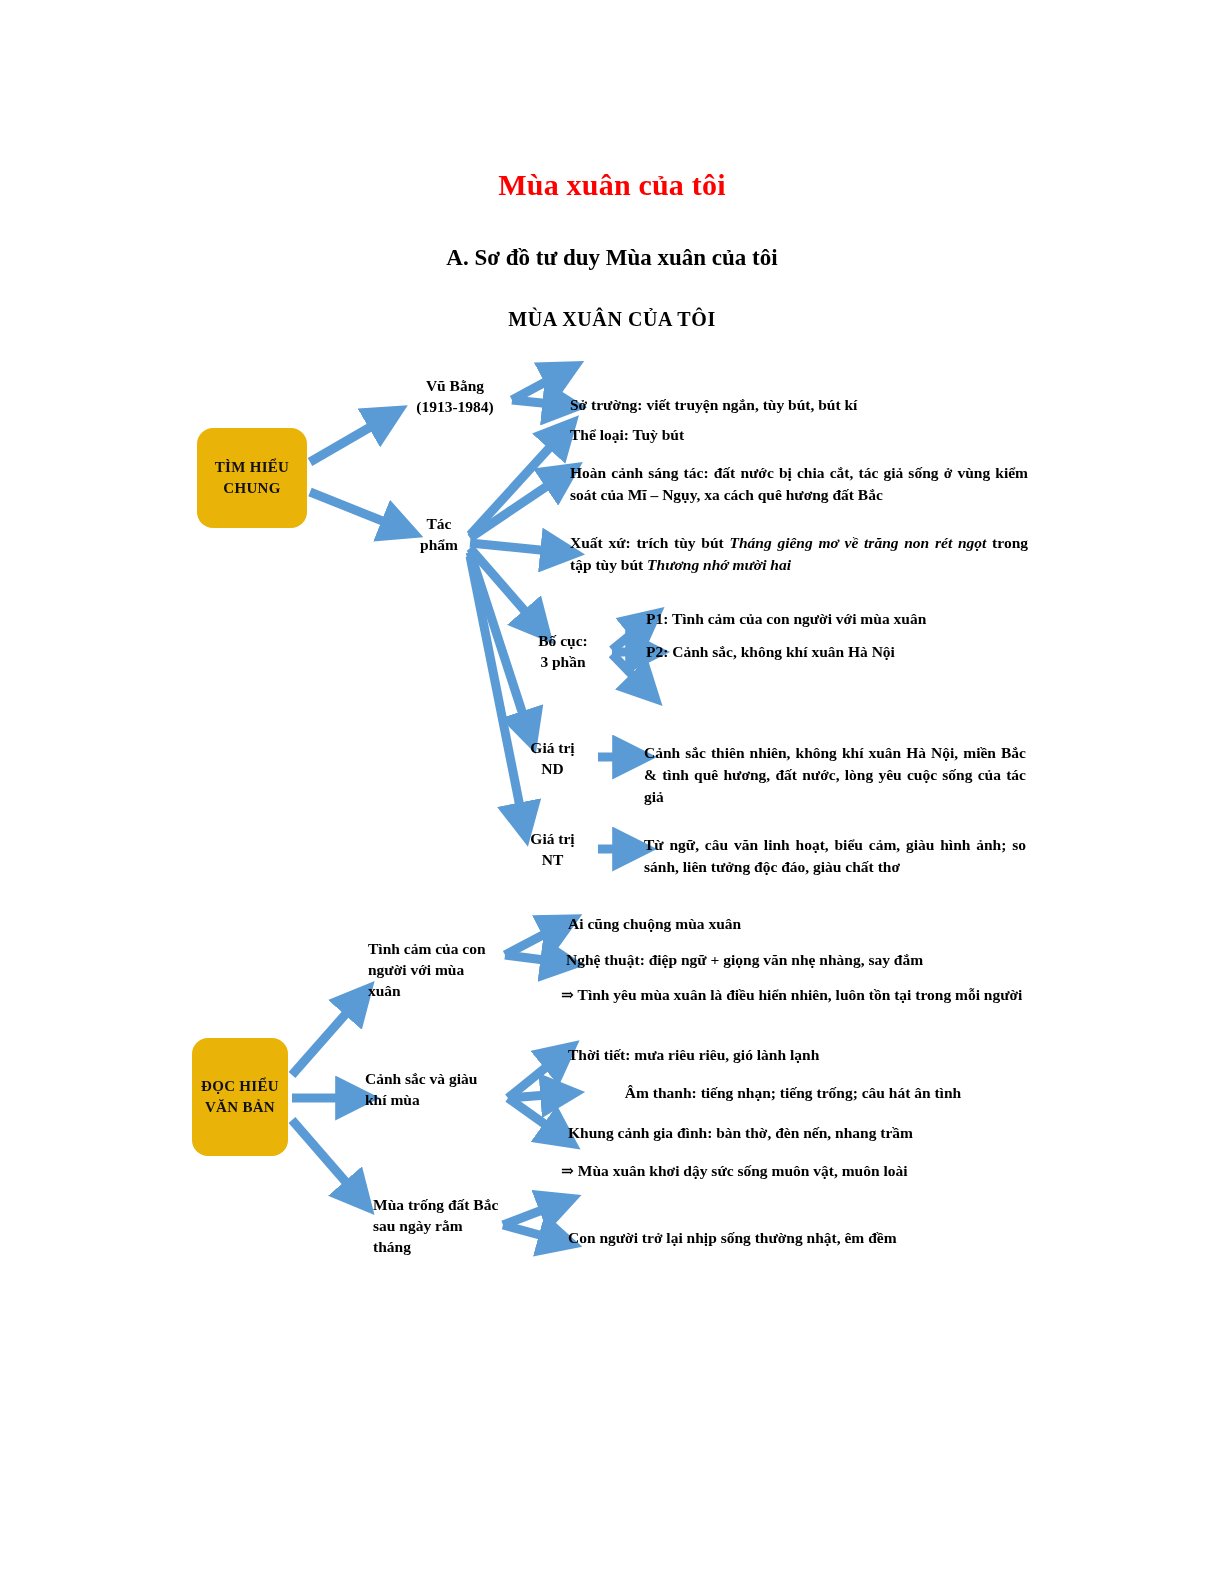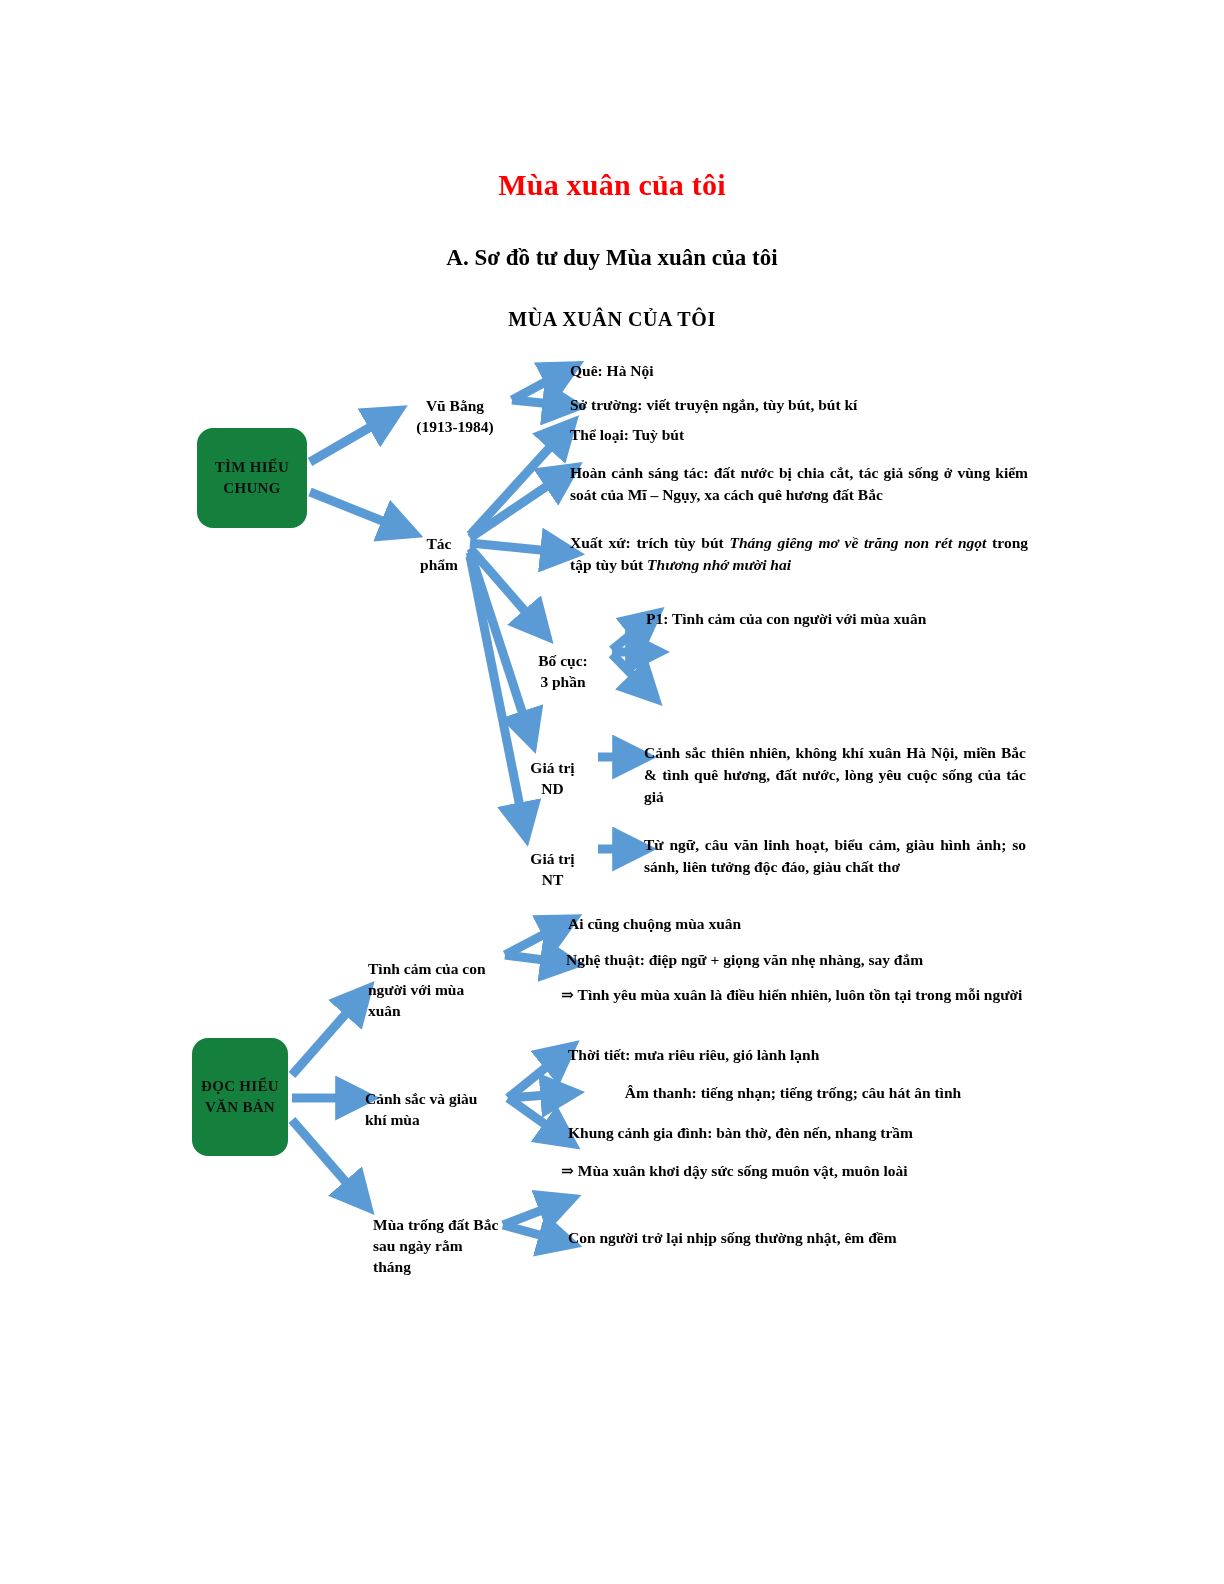--- a/index.html
+++ b/index.html
@@ -22,33 +22,32 @@
   .map-title{
     position:absolute;left:0;right:0;top:308px;text-align:center;
     font-size:20px;font-weight:bold;color:#000;letter-spacing:.6px;
   }
 
   
   #arrows{position:absolute;left:0;top:0;width:1224px;height:1584px;}
 
   
   .root-box{
-    position:absolute;background:#15803d;border-radius:16px;
+    position:absolute;background:#eab308;border-radius:16px;
     display:flex;align-items:center;justify-content:center;
     text-align:center;font-weight:bold;font-size:15px;
     line-height:1.42;color:#111;letter-spacing:.3px;
   }
   #root-tim-hieu{left:197px;top:428px;width:110px;height:100px;}
   #root-doc-hieu{left:192px;top:1038px;width:96px;height:118px;}
 
   
   .node{
     position:absolute;font-weight:bold;font-size:15.5px;line-height:1.36;
     color:#000;
-    margin-top:20px;
   }
   .node.center{text-align:center;}
 
   
   .leaf{
     position:absolute;font-weight:bold;font-size:15.5px;line-height:1.42;
     color:#000;
   }
   .leaf.just{text-align:justify;text-justify:inter-word;}
   .leaf i{font-style:italic;}
@@ -130,32 +129,32 @@
   <div class="node center" style="left:510px;top:737px;width:85px;">
     <div>Giá trị</div>
     <div>ND</div>
   </div>
 
   <div class="node center" style="left:510px;top:828px;width:85px;">
     <div>Giá trị</div>
     <div>NT</div>
   </div>
 
-  <div class="leaf" style="left:570px;top:360px;width:430px;">Quê: Hà Nội</div>
 
   <div class="leaf" style="left:570px;top:394px;width:430px;">Sở trường: viết truyện ngắn, tùy bút, bút kí</div>
 
   <div class="leaf" style="left:570px;top:424px;width:430px;">Thể loại: Tuỳ bút</div>
 
   <div class="leaf just" style="left:570px;top:462px;width:458px;">Hoàn cảnh sáng tác: đất nước bị chia cắt, tác giả sống ở vùng kiểm soát của Mĩ – Ngụy, xa cách quê hương đất Bắc</div>
 
   <div class="leaf just" style="left:570px;top:532px;width:458px;"><span>Xuất xứ: trích tùy bút </span><i>Tháng giêng mơ về trăng non rét ngọt</i><span> trong tập tùy bút </span><i>Thương nhớ mười hai</i></div>
 
   <div class="leaf" style="left:646px;top:608px;width:380px;">P1: Tình cảm của con người với mùa xuân</div>
 
+  <div class="leaf" style="left:646px;top:641px;width:380px;">P2: Cảnh sắc, không khí xuân Hà Nội</div>
 
 
   <div class="leaf just" style="left:644px;top:742px;width:382px;">Cảnh sắc thiên nhiên, không khí xuân Hà Nội, miền Bắc &amp; tình quê hương, đất nước, lòng yêu cuộc sống của tác giả</div>
 
   <div class="leaf just" style="left:644px;top:834px;width:382px;">Từ ngữ, câu văn linh hoạt, biểu cảm, giàu hình ảnh; so sánh, liên tưởng độc đáo, giàu chất thơ</div>
 
   <div class="node" style="left:368px;top:938px;width:130px;">Tình cảm của con người với mùa xuân</div>
 
   <div class="node" style="left:365px;top:1068px;width:120px;">Cảnh sắc và giàu khí mùa</div>
 

